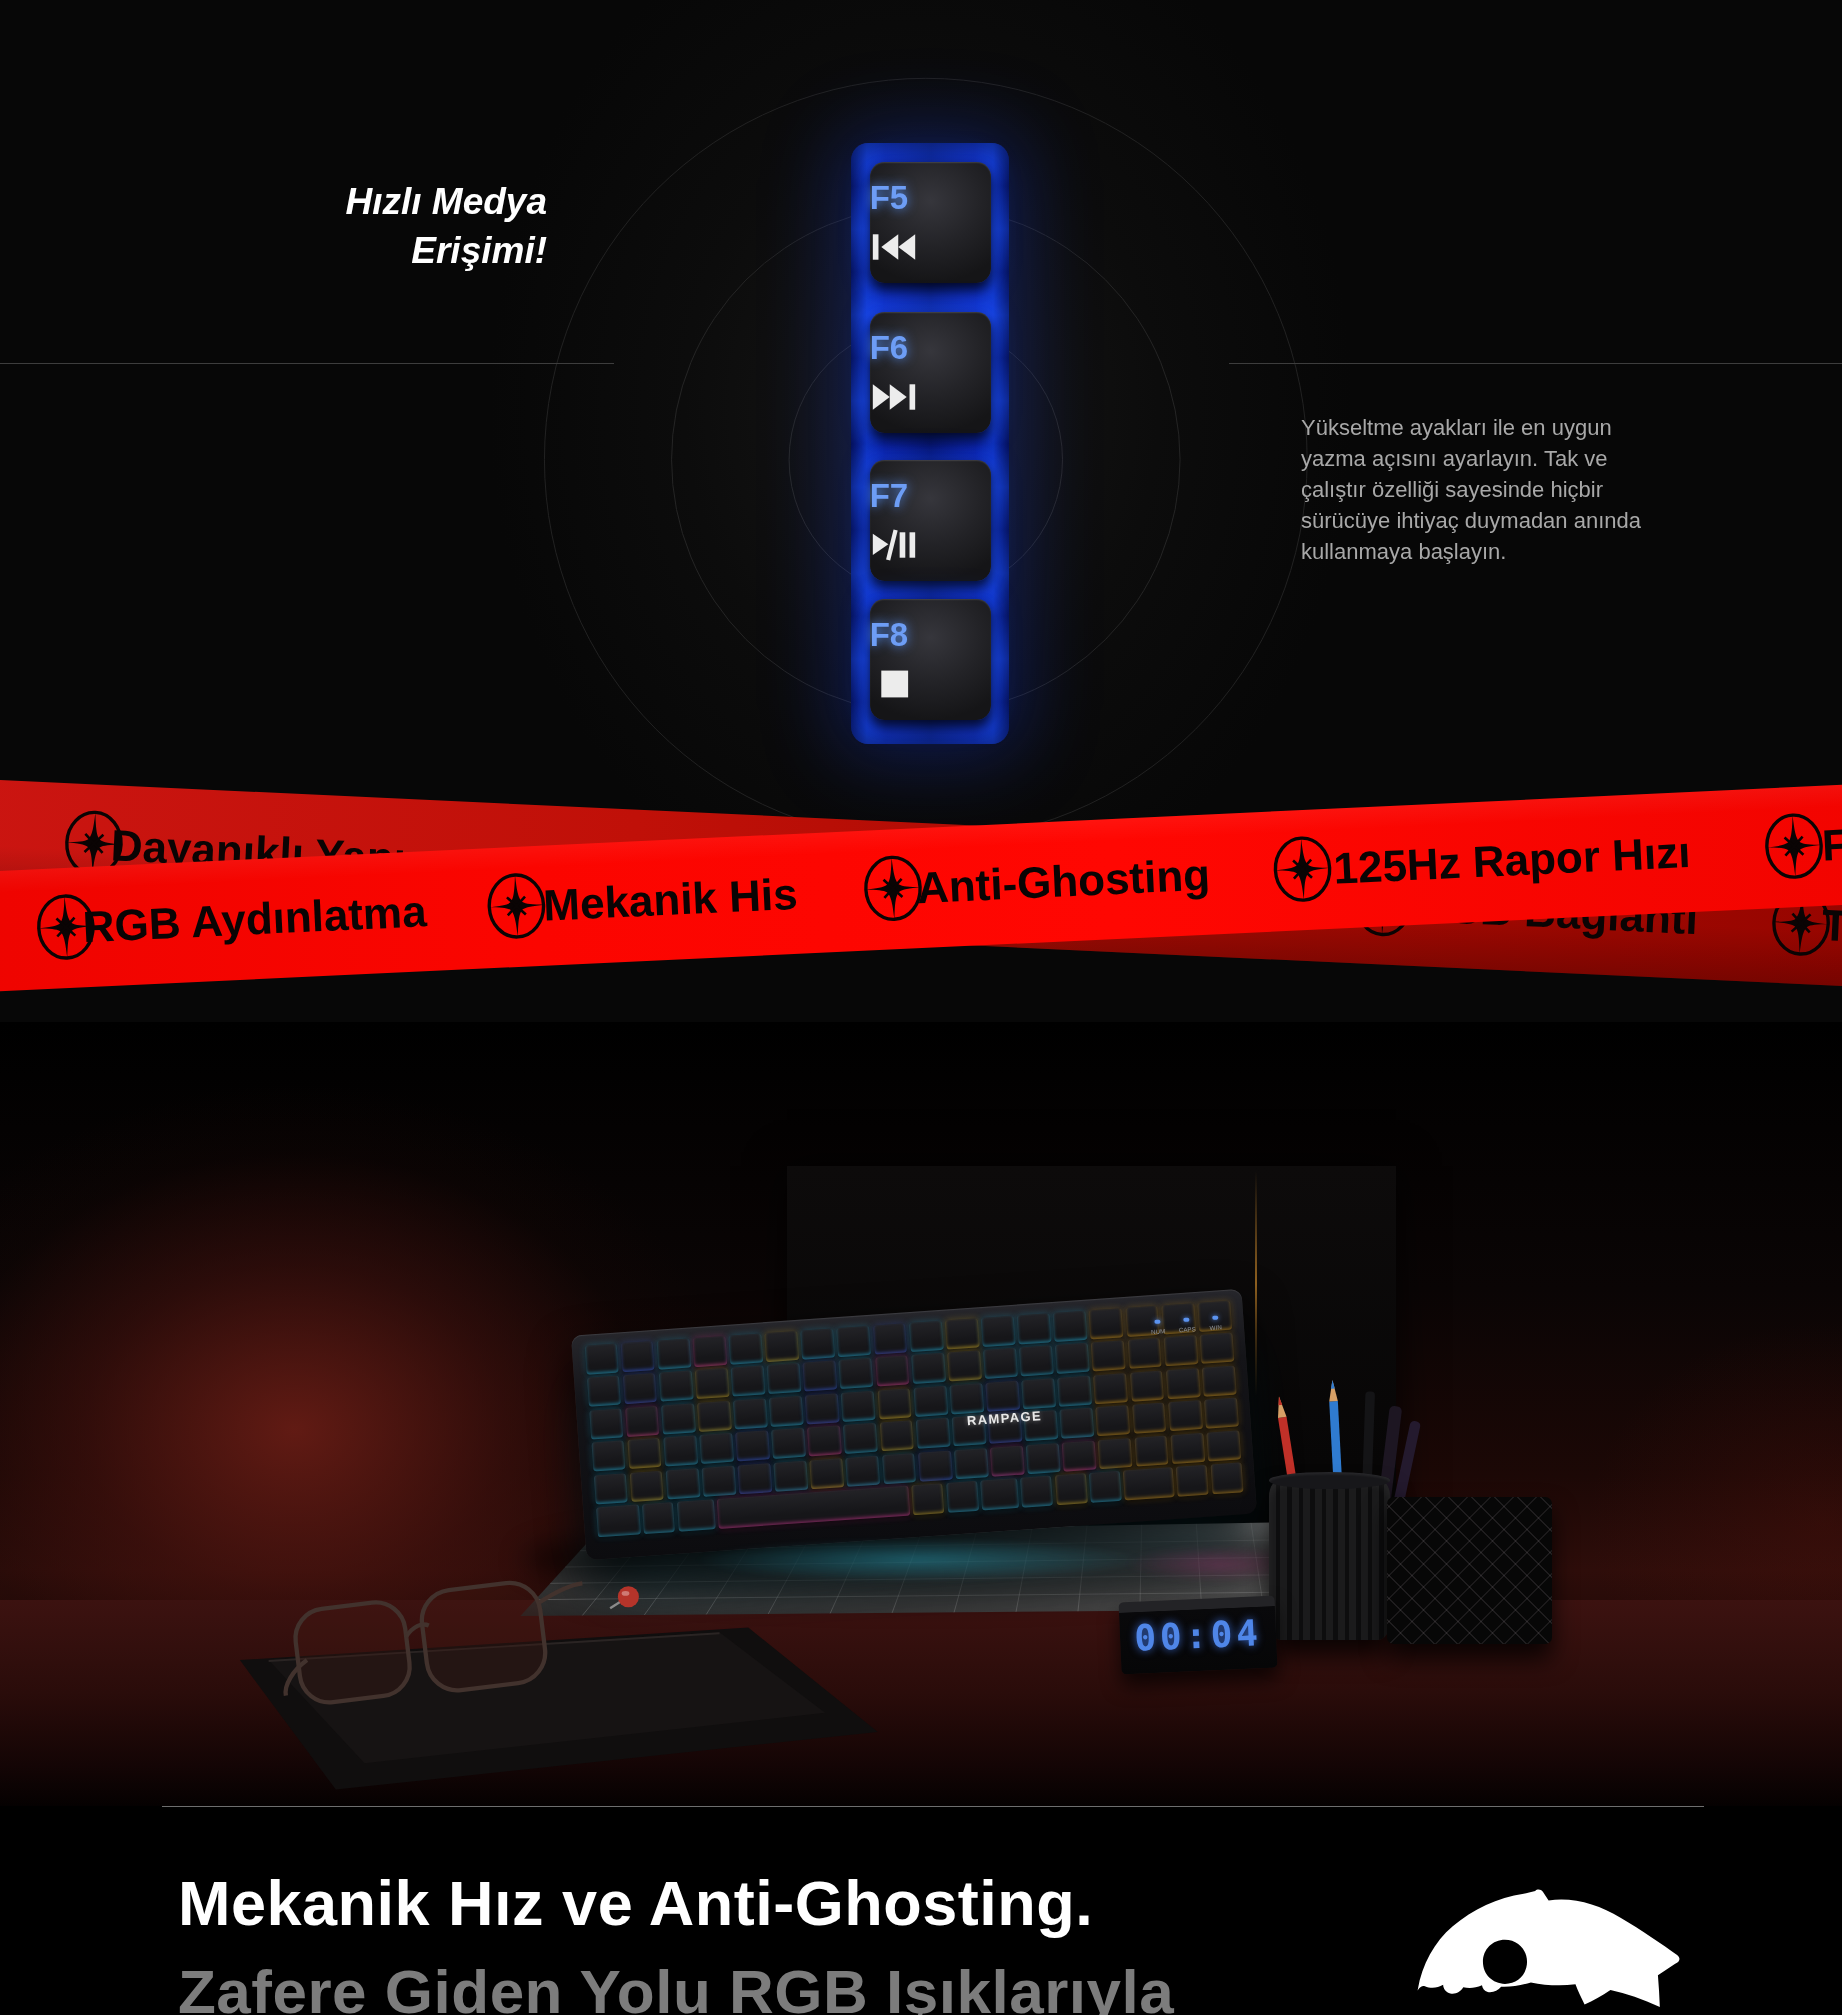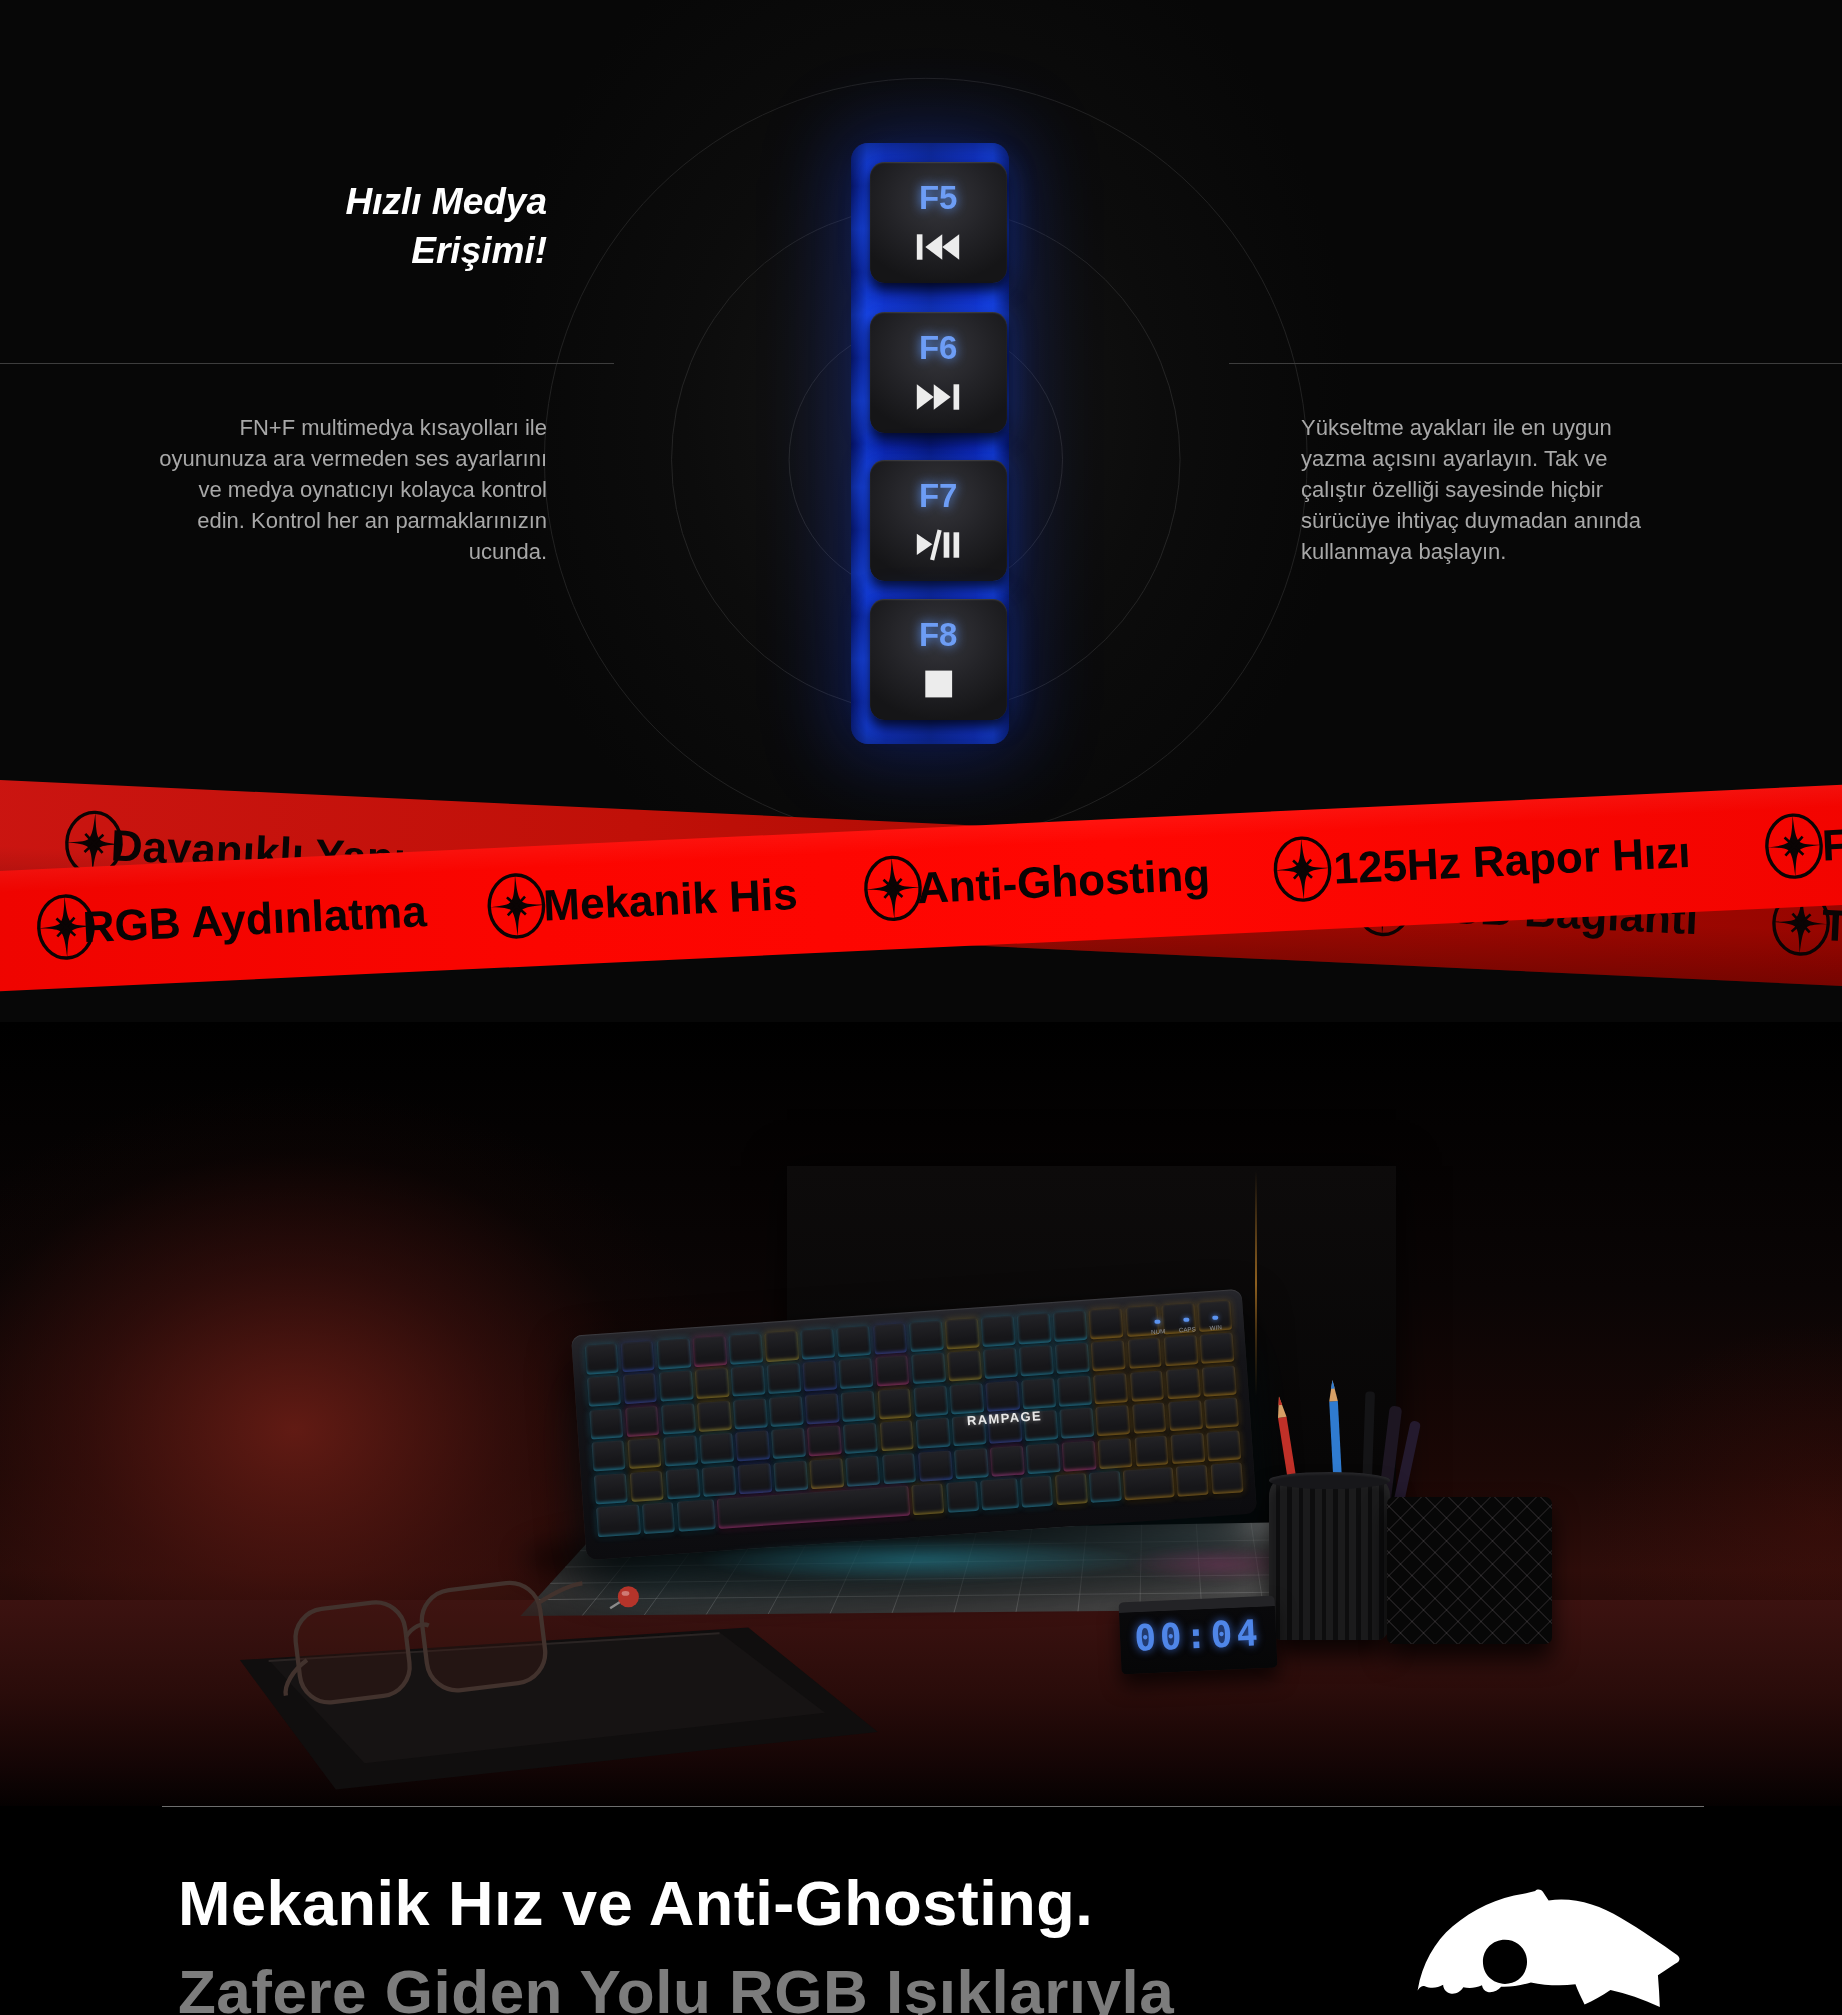--- a/index.html
+++ b/index.html
@@ -18,24 +18,24 @@
   #para-right{left:1301px;top:412px;width:365px;text-align:left;}
   .divider{position:absolute;height:1px;background:#3d3d3d;top:363px;}
   #div-left{left:0;width:614px;}
   #div-right{left:1229px;width:613px;}
   
   #key-strip{position:absolute;left:851px;top:143px;width:158px;height:601px;border-radius:17.3px;
     background:
       repeating-linear-gradient(180deg, rgba(30,80,255,.55) 0px, rgba(10,25,140,.25) 43px, rgba(30,80,255,.55) 86px),
       linear-gradient(90deg,#081a7e 0%,#1440e0 10%,#0a1f9e 22%,#040e5a 50%,#0a1f9e 78%,#1440e0 90%,#081a7e 100%);
     box-shadow:0 0 77px 14.4px rgba(25,70,255,.28), inset 0 0 29px rgba(0,0,0,.6);}
-  .mkey{position:absolute;left:18.7px;width:137px;height:121px;border-radius:14.4px;
+  .mkey{position:absolute;left:18.7px;width:121px;height:121px;border-radius:14.4px;
     background:radial-gradient(91px 82px at 50% 32%,#36363c 0%,#232327 55%,#151517 100%);
     box-shadow:0 6.7px 11.5px rgba(0,0,0,.75), inset 0 1px 1.4px rgba(255,255,255,.14), 0 0 29px rgba(30,80,255,.35);
-    text-align:center;}
+    }
   .mkey .klabel{display:block;margin-top:17.3px;font-size:33px;font-weight:bold;color:#6d9df5;
     text-shadow:0 0 10.6px rgba(90,150,255,.9);}
   .mkey svg{margin-top:12.5px;}
   
   .ribbon{position:absolute;left:-38px;width:1919px;height:120px;overflow:hidden;}
   #ribbon-back{top:823px;transform:rotate(2.67deg);z-index:40;
     background:linear-gradient(180deg,rgba(0,0,0,0) 55%,rgba(0,0,0,.22) 100%),
                linear-gradient(90deg,#cb1511 0%,#c01008 35%,#a80a02 65%,#960500 100%);}
   #ribbon-front{top:828px;transform:rotate(-2.68deg);z-index:41;
     background:linear-gradient(180deg,rgba(255,255,255,.05) 0%,rgba(0,0,0,0) 18%),
@@ -110,21 +110,20 @@
       <circle cx="1930" cy="958" r="795" fill="none" stroke="#222222" stroke-width="2"></circle>
     </svg>
 
     <div id="div-left" class="divider"></div>
     <div id="div-right" class="divider"></div>
 
     <div id="blk-left" class="tcol t-title">
       <span>Hızlı Medya</span><br>
       <span>Erişimi!</span>
     </div>
-    <div id="para-left" class="tcol t-para">FN+F multimedya kısayolları ile oyununuza ara vermeden ses ayarlarını ve medya oynatıcıyı kolayca kontrol edin. Kontrol her an parmaklarınızın ucunda.</div>
 
     <div id="para-right" class="tcol t-para">Yükseltme ayakları ile en uygun yazma açısını ayarlayın. Tak ve çalıştır özelliği sayesinde hiçbir sürücüye ihtiyaç duymadan anında kullanmaya başlayın.</div>
 
     <div id="key-strip">
         <div class="mkey" style="top: 19px;"><span class="klabel">F5</span><svg width="48" height="34" viewBox="0 0 34 24" fill="#ececec">
             <rect x="2" y="3" width="4" height="18"></rect>
             <polygon points="20,3 8,12 20,21"></polygon>
             <polygon points="32,3 20,12 32,21"></polygon>
           </svg></div>
         <div class="mkey" style="top: 169px;"><span class="klabel">F6</span><svg width="48" height="34" viewBox="0 0 34 24" fill="#ececec">

